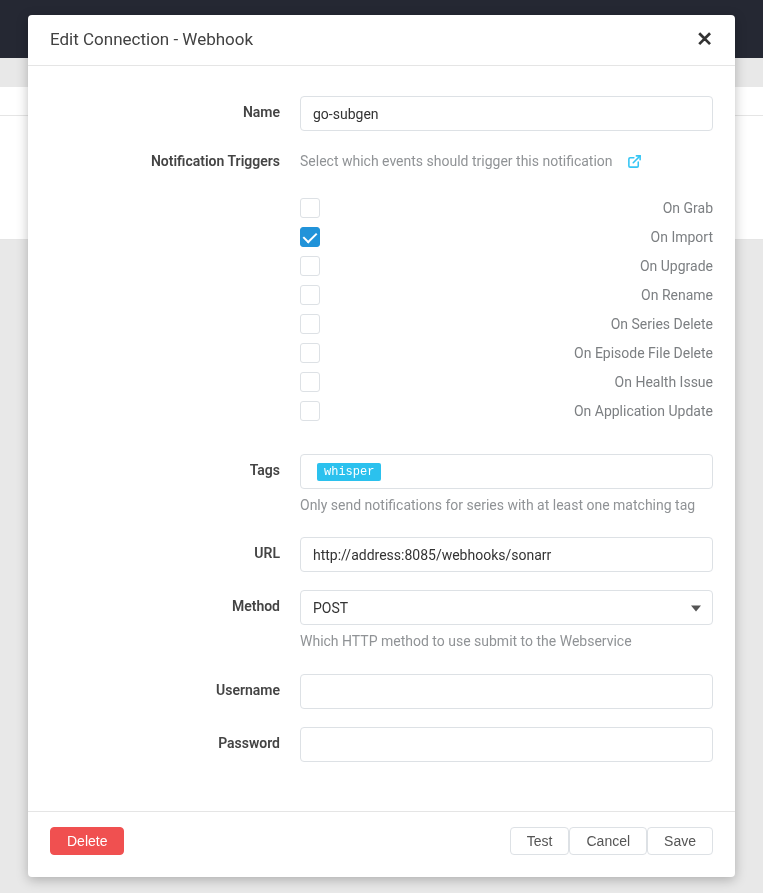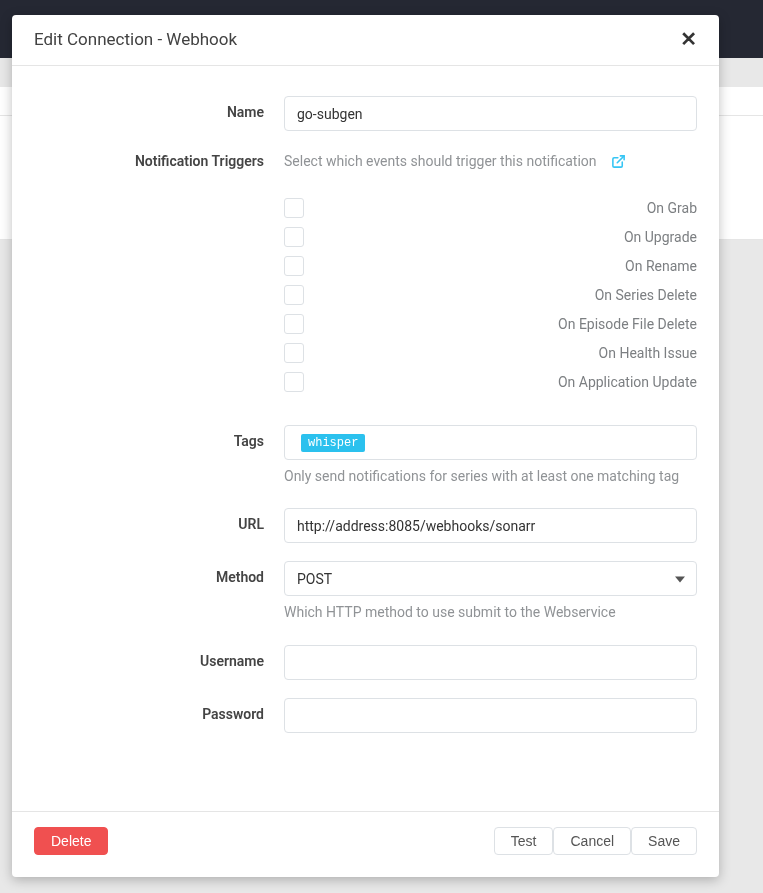--- a/index.html
+++ b/index.html
@@ -16,21 +16,21 @@
     overflow: hidden;
   }
   .topbar {
     width:100%; height:58px; background:#252833;
     position:absolute; top:0; left:0;
   }
   .sub1 { position:absolute; top:87px; left:0; width:100%; height:29px; background:#fff; border-bottom:1px solid #e5e5e5;}
   .sub2 { position:absolute; top:116px; left:0; width:100%; height:124px; background:#fff; border-bottom:1px solid #e5e5e5;}
   .modal {
     position: absolute;
-    top: 15px; left: 12px;
+    top: 15px; left: 28px;
     width: 707px;
     height: 862px;
     background: #fff;
     border-radius: 4px;
     box-shadow: 0 3px 12px rgba(0,0,0,0.25);
     display: flex;
     flex-direction: column;
   }
   .modal-header {
     display: flex;
@@ -239,20 +239,24 @@
                   <line x1="10" y1="14" x2="21" y2="3"></line>
                 </svg>
             </span>
           </div>
           <div class="trigger-list" id="trigger-list">
               <div class="trigger-item">
                 <span class="checkbox"></span>
                 <span class="trigger-label">On Grab</span>
               </div>
               <div class="trigger-item">
+                <span class="checkbox checked"></span>
+                <span class="trigger-label">On Import</span>
+              </div>
+              <div class="trigger-item">
                 <span class="checkbox"></span>
                 <span class="trigger-label">On Upgrade</span>
               </div>
               <div class="trigger-item">
                 <span class="checkbox"></span>
                 <span class="trigger-label">On Rename</span>
               </div>
               <div class="trigger-item">
                 <span class="checkbox"></span>
                 <span class="trigger-label">On Series Delete</span>

